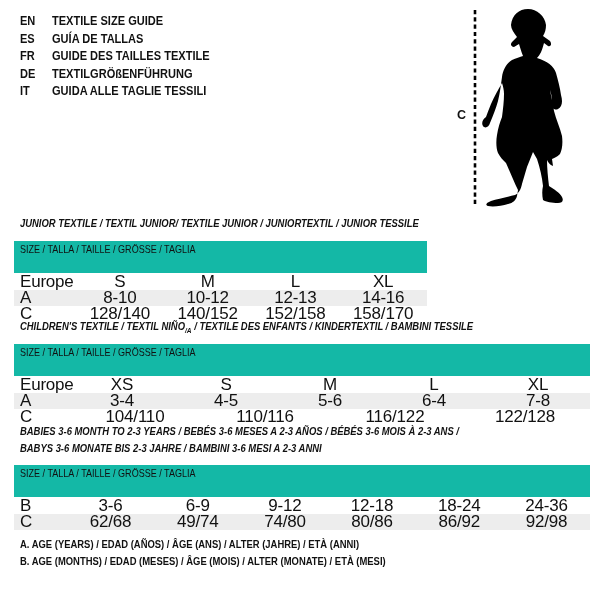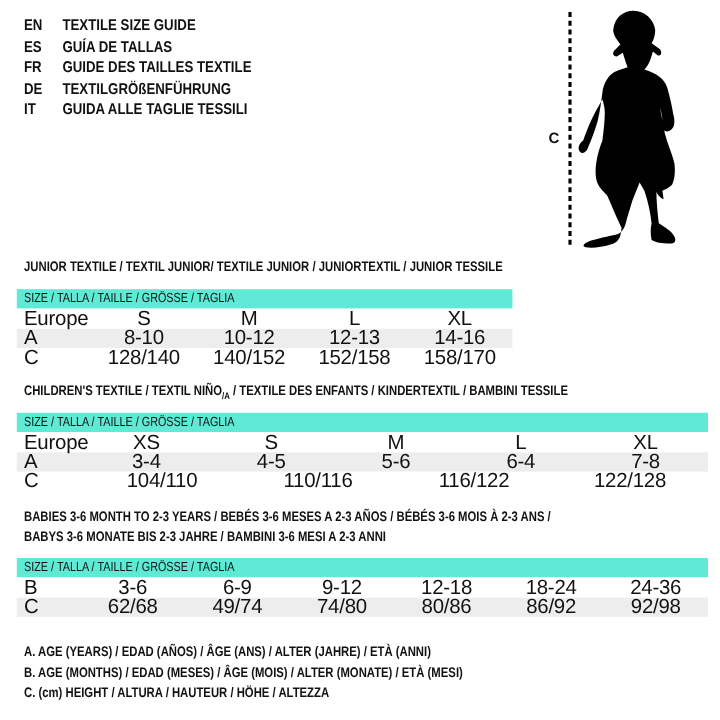--- a/index.html
+++ b/index.html
@@ -21,30 +21,30 @@
   
   .lang-block { left: 20px; top: 12px; }
   .lang-row { display: flex; height: 17.5px; line-height: 17.5px; font-size: 13px; font-weight: 700; align-items: flex-end; }
   .lang-code { width: 32px; }
 
   
   .figure-wrap { left: 450px; top: 0; width: 150px; height: 220px; }
   .figure-label { left: 457px; top: 108px; font-size: 12.5px; font-weight: 700; }
 
   
-  .sec-title { font-size: 11.5px; font-weight: 700; white-space: nowrap; }
+  .sec-title { font-size: 11.5px; font-weight: 700; white-space: nowrap; font-style: italic; }
   .sub { font-size: 8px; vertical-align: sub; }
 
   
   .tbl { position: absolute; left: 14px; }
   .tbl--junior { width: 413px; }
   .tbl--full   { width: 576px; }
   .thead {
-    height: 16px; line-height: 16px;
-    background: #5eead4;
+    height: 32px; line-height: 16px;
+    background: #14b8a6;
     padding-left: 6px;
     font-size: 11px; font-weight: 400;
     margin-bottom: 1px;
   }
   .trow { display: flex; height: 16px; line-height: 16px; font-size: 17px; }
   .trows .trow:nth-child(even) { background: #ededed; }
   .tcell { flex: 1; text-align: center; letter-spacing: -0.2px; }
   .tcell--label { flex: none; text-align: left; padding-left: 6px; }
   .tbl--junior .tcell--label { width: 62px; }
   .tbl--c2 .tcell--label { width: 56px; }
@@ -182,14 +182,13 @@
         <div class="tcell">80/86</div>
         <div class="tcell">86/92</div>
         <div class="tcell">92/98</div>
       </div>
     </div>
 </div>
 
 <div class="abs notes">
   <div class="note-line"><span class="cond">A. AGE (YEARS) / EDAD (AÑOS) / ÂGE (ANS) / ALTER (JAHRE) / ETÀ (ANNI)</span></div>
   <div class="note-line"><span class="cond">B. AGE (MONTHS) / EDAD (MESES) / ÂGE (MOIS) / ALTER (MONATE) / ETÀ (MESI)</span></div>
-  <div class="note-line"><span class="cond">C. (cm) HEIGHT / ALTURA / HAUTEUR / HÖHE / ALTEZZA</span></div>
 </div>
 
 </body></html>

